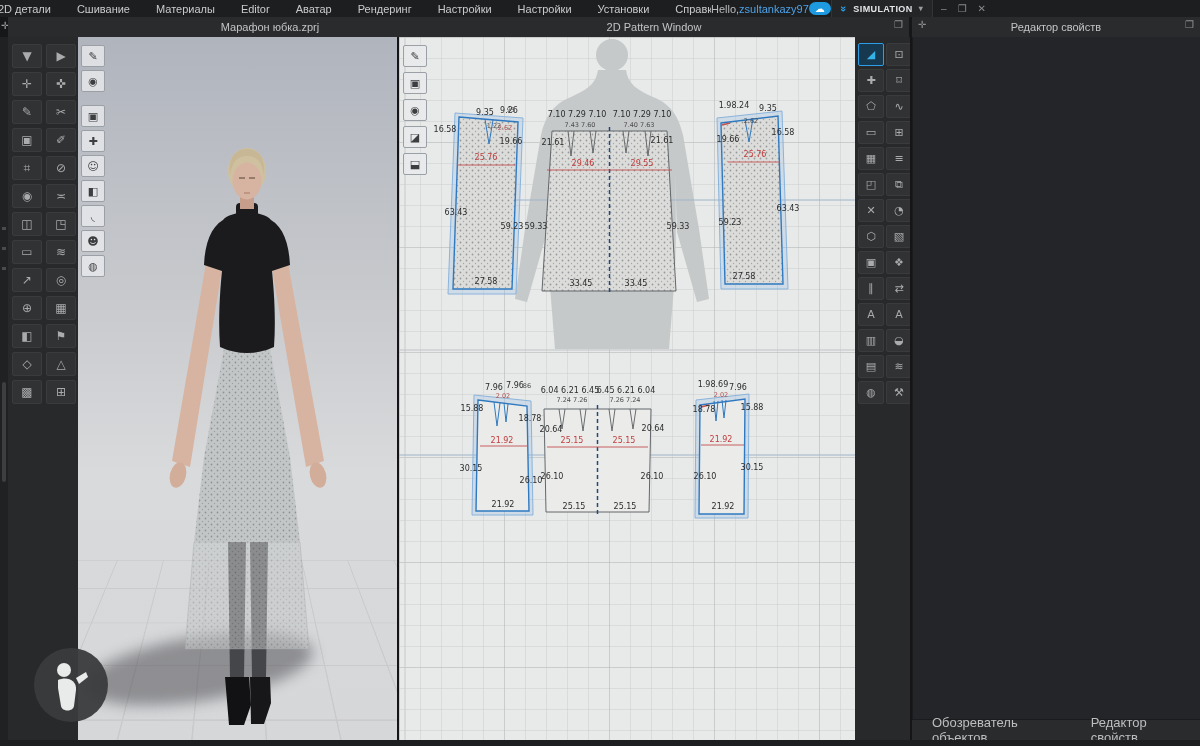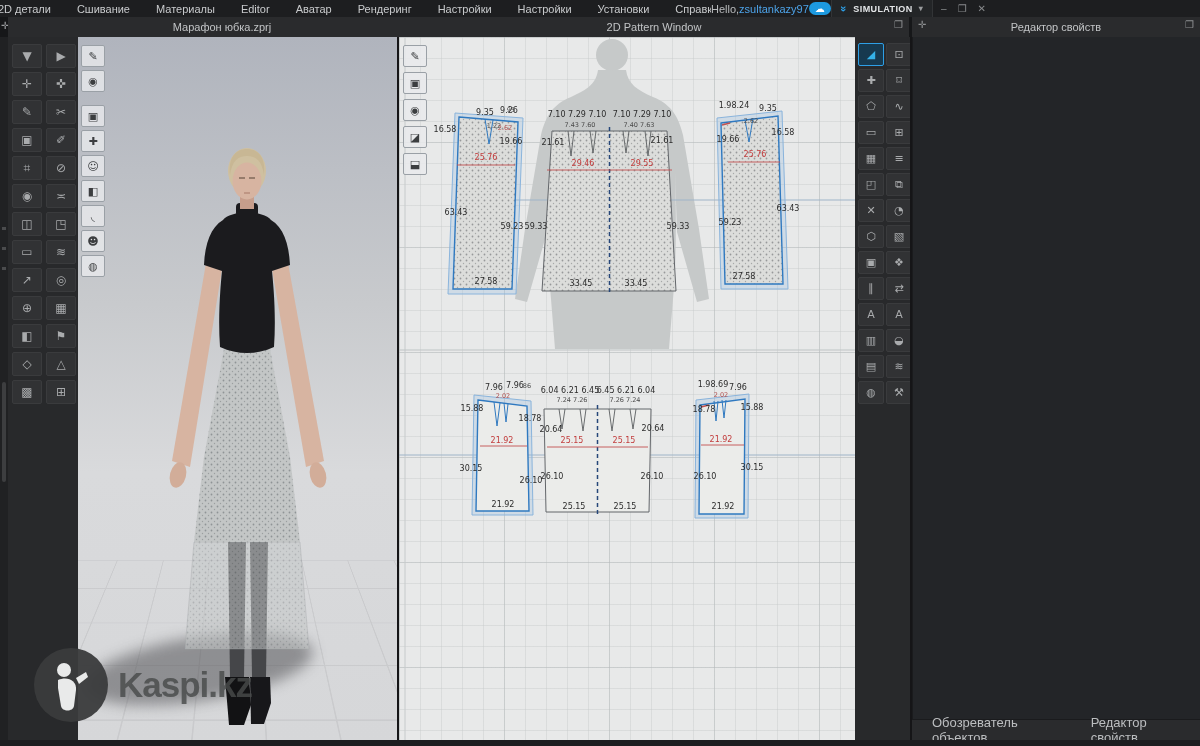--- a/index.html
+++ b/index.html
@@ -136,21 +136,21 @@
       <span id="win-controls">
           <span class="wc">–</span>
           <span class="wc">❐</span>
           <span class="wc">✕</span>
         </span>
     </div>
   </div>
 
   <div id="titlerow">
     <span id="collapse-left">✛</span>
-    <div class="titlebar" style="left:8px;width:428px;">
+    <div class="titlebar" style="left:8px;width:428px;padding-left:48px;">
       <span class="tb-label">Марафон юбка.zprj</span>
       <span class="detach">❐</span>
     </div>
     <div class="titlebar" style="left:399px;width:510px;">
       <span class="tb-label">2D Pattern Window</span>
       <span class="detach">❐</span>
     </div>
     <div class="titlebar" style="left:912px;width:288px;">
       <span class="tb-plus">✛</span>
       <span class="tb-label">Редактор свойств</span>
@@ -580,16 +580,15 @@
 
   <div id="bottom-strip"></div>
 
   <div id="watermark">
     <svg id="wm-logo" viewBox="0 0 74 74">
       <circle cx="37" cy="37" r="37" fill="#3a3b3c" opacity="0.95"></circle>
       <circle cx="30" cy="22" r="7" fill="#e9eaea"></circle>
       <path d="M24,32 C33,28 43,32 42,42 L40,58 C39,64 28,64 27,58 L24,40 Z" fill="#e9eaea"></path>
       <path d="M42,30 L52,24 L54,29 L45,36 Z" fill="#e9eaea"></path>
     </svg>
-    <span id="wm-text">Kaspi.kz</span>
   </div>
 
 </div>
 
 </body></html>

